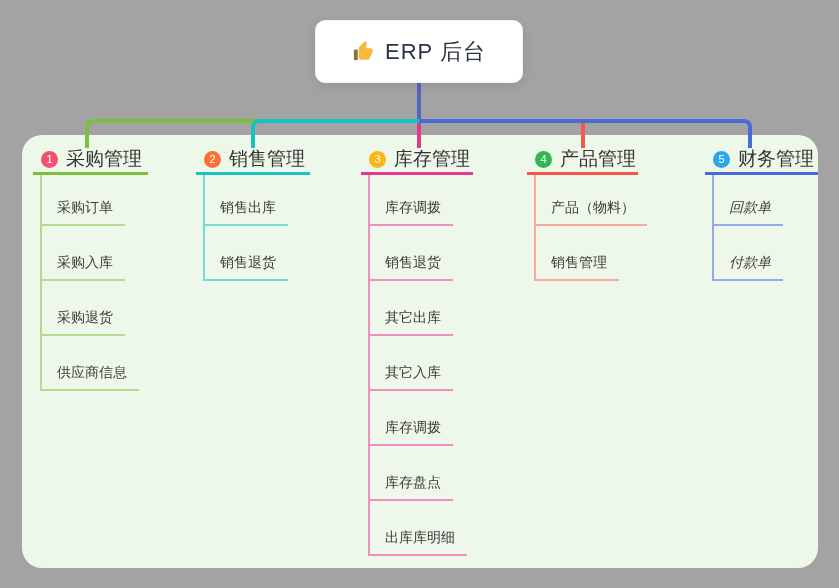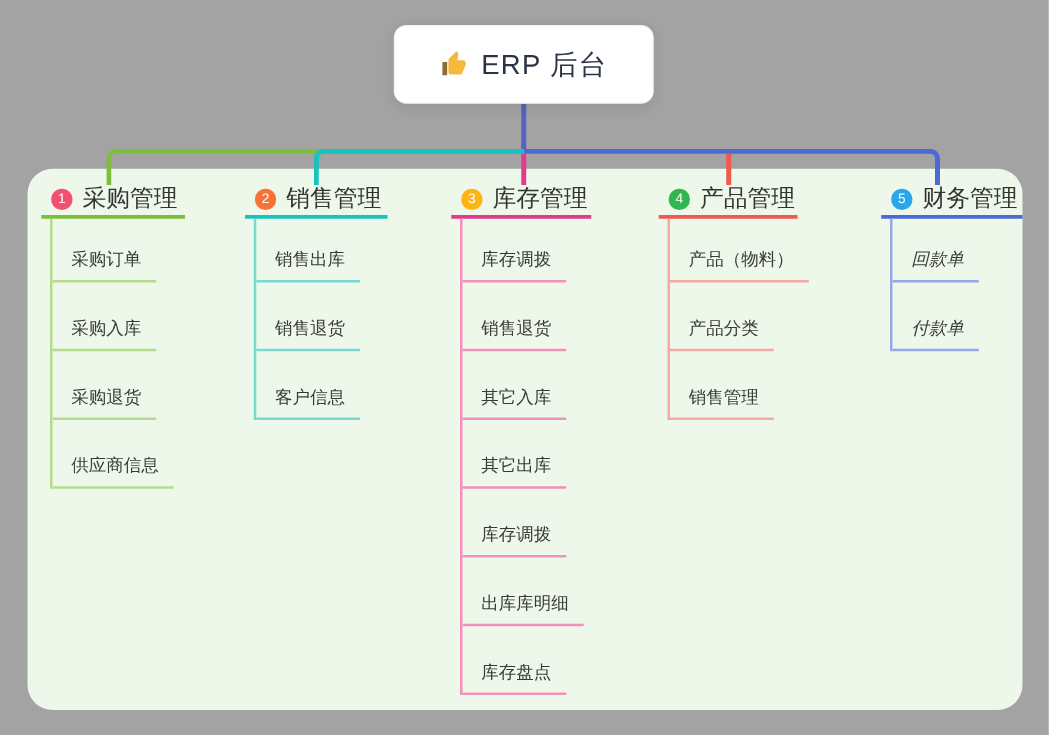--- a/index.html
+++ b/index.html
@@ -96,48 +96,46 @@
   </div>
 
   <div class="branch b2">
     <div class="branch-header">
       <span class="num">2</span>
       <span class="branch-label">销售管理</span>
     </div>
     <div class="children">
       <div class="child">销售出库</div>
       <div class="child">销售退货</div>
-      <div class="child">客户信息</div>
     </div>
   </div>
 
   <div class="branch b3">
     <div class="branch-header">
       <span class="num">3</span>
       <span class="branch-label">库存管理</span>
     </div>
     <div class="children">
       <div class="child">库存调拨</div>
       <div class="child">销售退货</div>
+      <div class="child">其它出库</div>
       <div class="child">其它入库</div>
-      <div class="child">其它出库</div>
       <div class="child">库存调拨</div>
+      <div class="child">库存盘点</div>
       <div class="child">出库库明细</div>
-      <div class="child">库存盘点</div>
     </div>
   </div>
 
   <div class="branch b4">
     <div class="branch-header">
       <span class="num">4</span>
       <span class="branch-label">产品管理</span>
     </div>
     <div class="children">
       <div class="child">产品（物料）</div>
-      <div class="child">产品分类</div>
       <div class="child">销售管理</div>
     </div>
   </div>
 
   <div class="branch b5">
     <div class="branch-header">
       <span class="num">5</span>
       <span class="branch-label">财务管理</span>
     </div>
     <div class="children">

